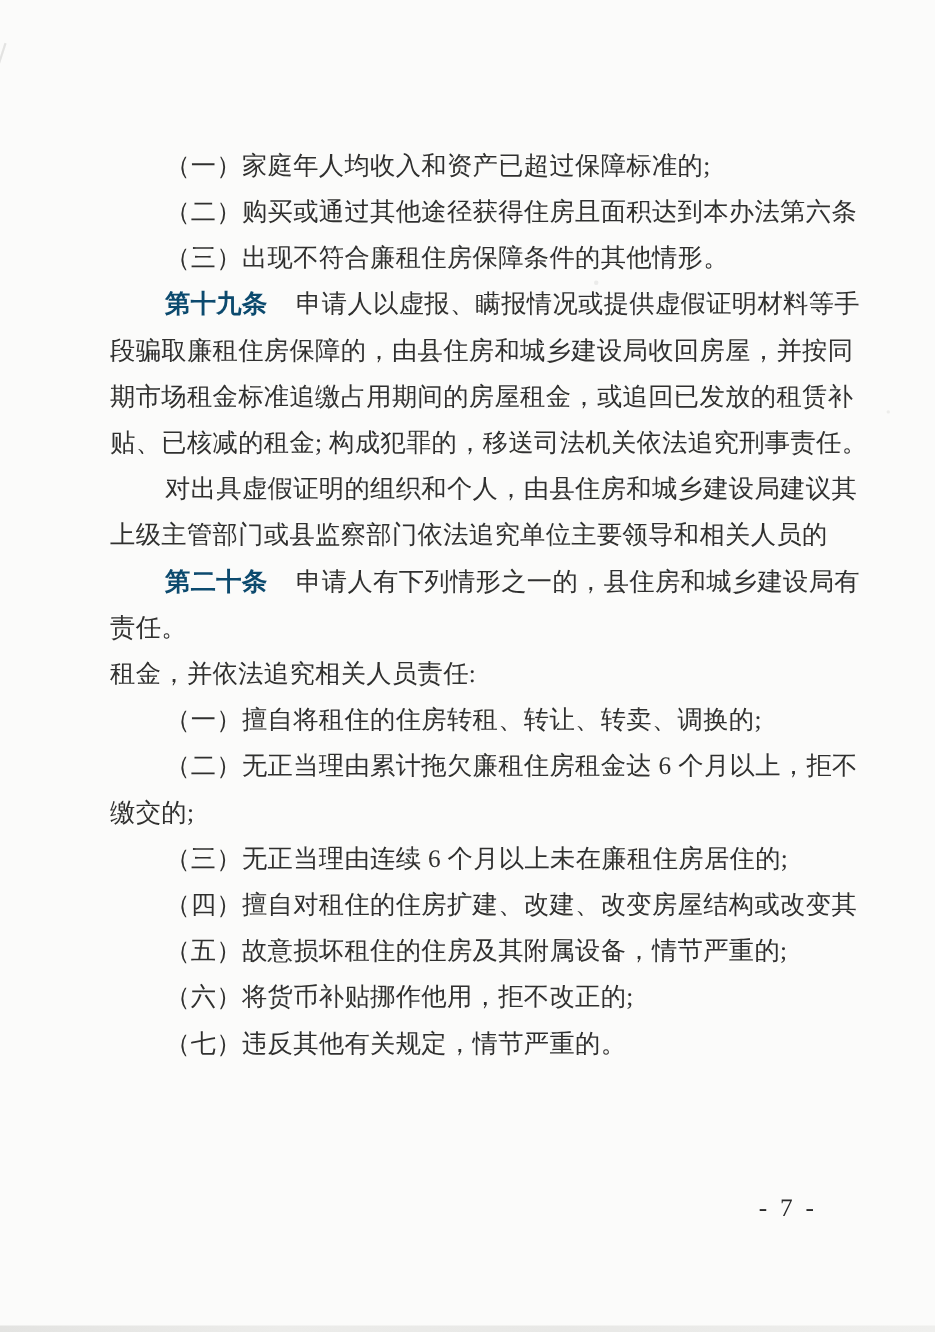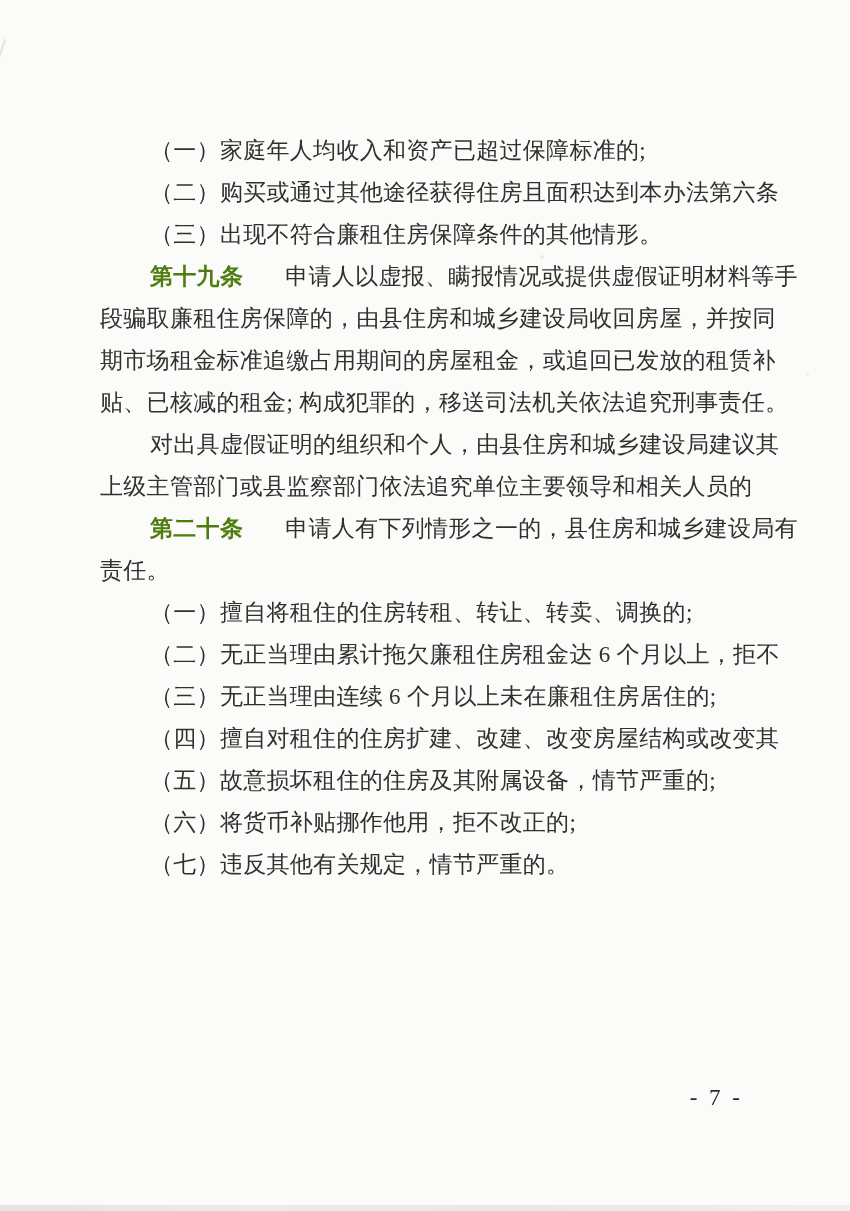--- a/index.html
+++ b/index.html
@@ -33,22 +33,22 @@
     white-space: nowrap;
     letter-spacing: 0.3px;
   }
   .line.indent { text-indent: 50px; }
   .line.fill {
     text-align: justify;
     text-align-last: justify;
   }
   .article-no {
     font-weight: 700;
-    color: #4d7c0f;
-    margin-right: 42px;
+    color: #0c4a6e;
+    margin-right: 26px;
   }
   .page-number {
     position: absolute;
     top: 1085px;
     right: 107px;
     font-size: 23px;
     color: #2a2a2a;
     letter-spacing: 3px;
     font-family: "Liberation Serif", "DejaVu Serif", serif;
   }
@@ -86,22 +86,24 @@
       <div class="line indent fill"><span>（二）购买或通过其他途径获得住房且面积达到本办法第六条</span></div>
       <div class="line indent"><span>（三）出现不符合廉租住房保障条件的其他情形。</span></div>
       <div class="line indent fill"><span class="article-no">第十九条</span><span>申请人以虚报、瞒报情况或提供虚假证明材料等手</span></div>
       <div class="line fill"><span>段骗取廉租住房保障的，由县住房和城乡建设局收回房屋，并按同</span></div>
       <div class="line fill"><span>期市场租金标准追缴占用期间的房屋租金，或追回已发放的租赁补</span></div>
       <div class="line fill"><span>贴、已核减的租金; 构成犯罪的，移送司法机关依法追究刑事责任。</span></div>
       <div class="line indent fill"><span>对出具虚假证明的组织和个人，由县住房和城乡建设局建议其</span></div>
       <div class="line fill"><span>上级主管部门或县监察部门依法追究单位主要领导和相关人员的</span></div>
       <div class="line indent fill"><span class="article-no">第二十条</span><span>申请人有下列情形之一的，县住房和城乡建设局有</span></div>
       <div class="line"><span>责任。</span></div>
+      <div class="line"><span>租金，并依法追究相关人员责任:</span></div>
       <div class="line indent"><span>（一）擅自将租住的住房转租、转让、转卖、调换的;</span></div>
       <div class="line indent fill"><span>（二）无正当理由累计拖欠廉租住房租金达 6 个月以上，拒不</span></div>
+      <div class="line"><span>缴交的;</span></div>
       <div class="line indent"><span>（三）无正当理由连续 6 个月以上未在廉租住房居住的;</span></div>
       <div class="line indent fill"><span>（四）擅自对租住的住房扩建、改建、改变房屋结构或改变其</span></div>
       <div class="line indent"><span>（五）故意损坏租住的住房及其附属设备，情节严重的;</span></div>
       <div class="line indent"><span>（六）将货币补贴挪作他用，拒不改正的;</span></div>
       <div class="line indent"><span>（七）违反其他有关规定，情节严重的。</span></div>
     </div>
 
   <div class="page-number">- 7 -</div>
 
   <div class="edge-shadow"></div>

